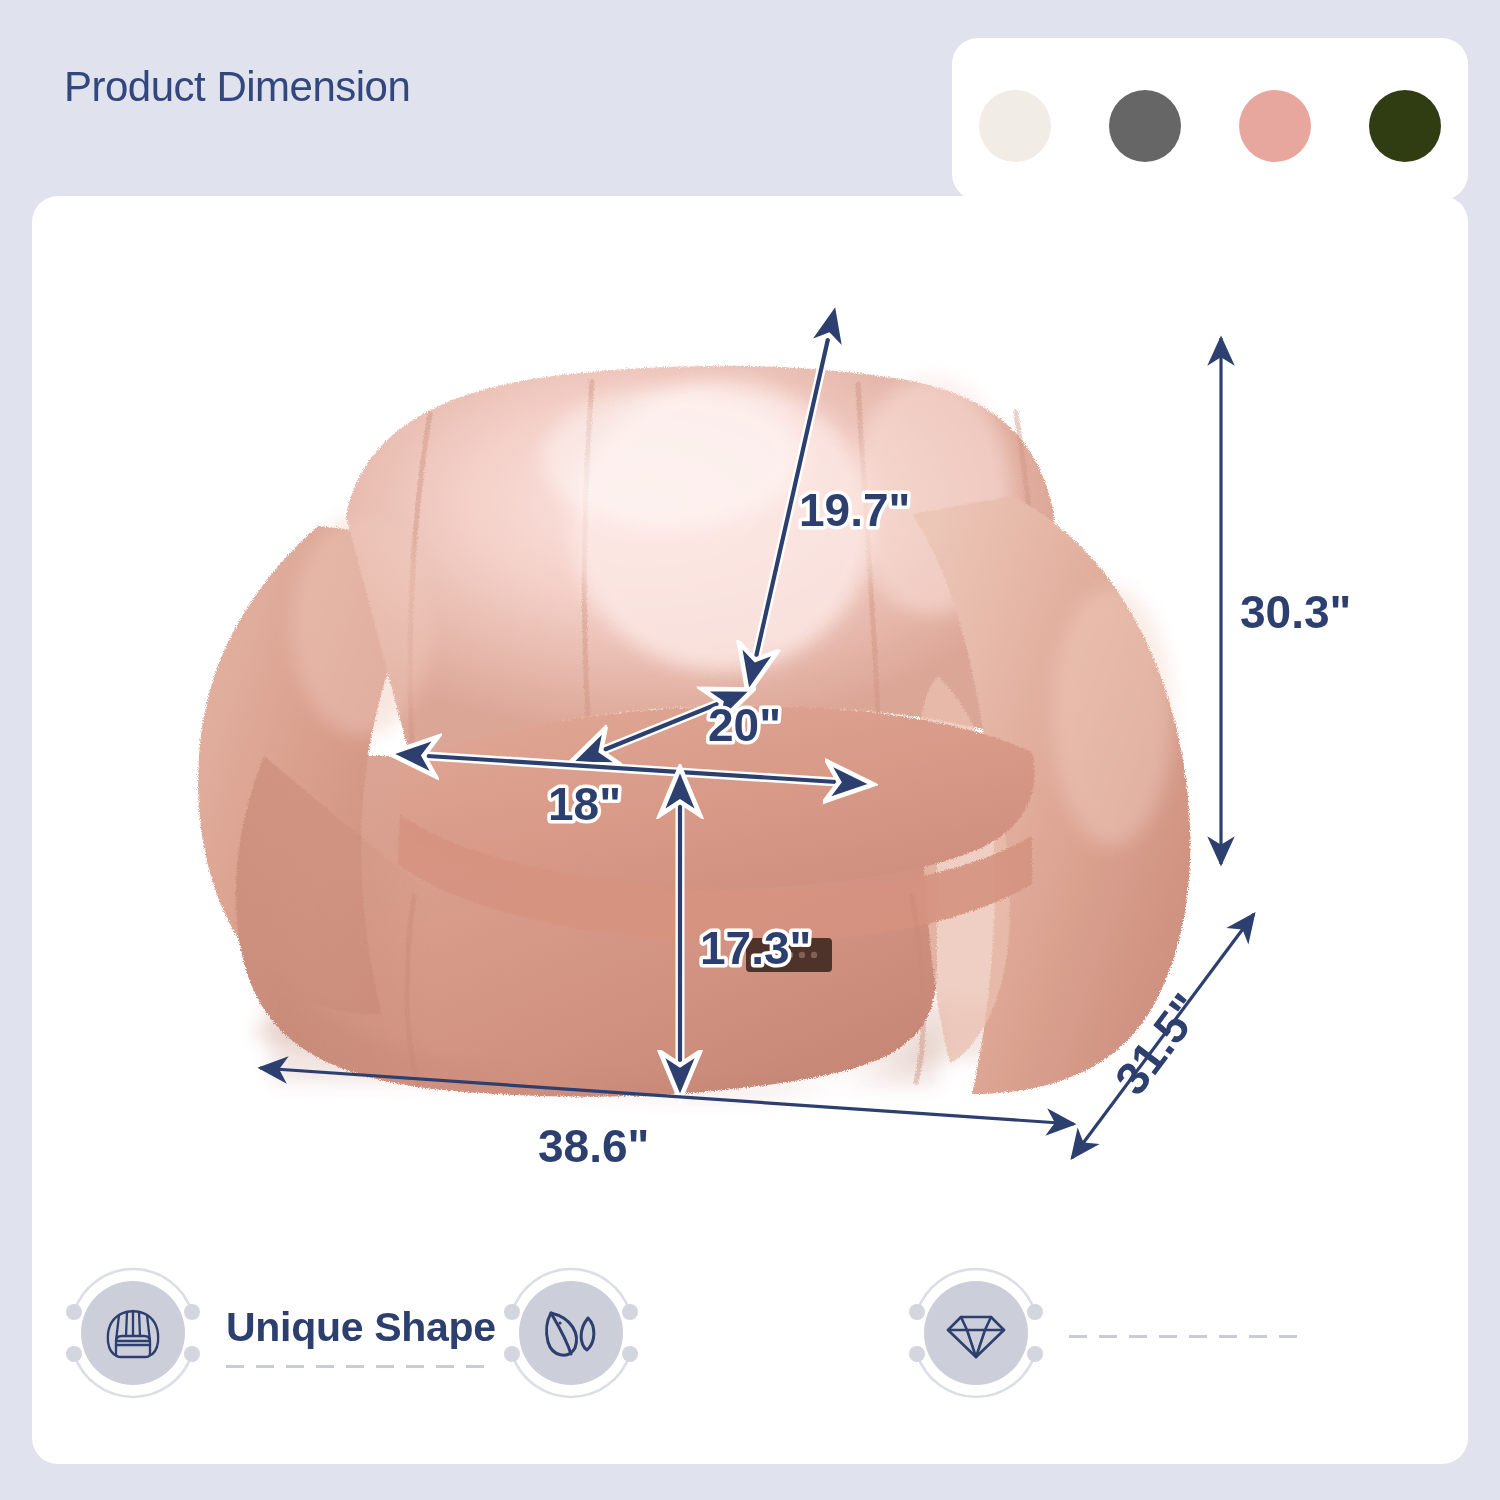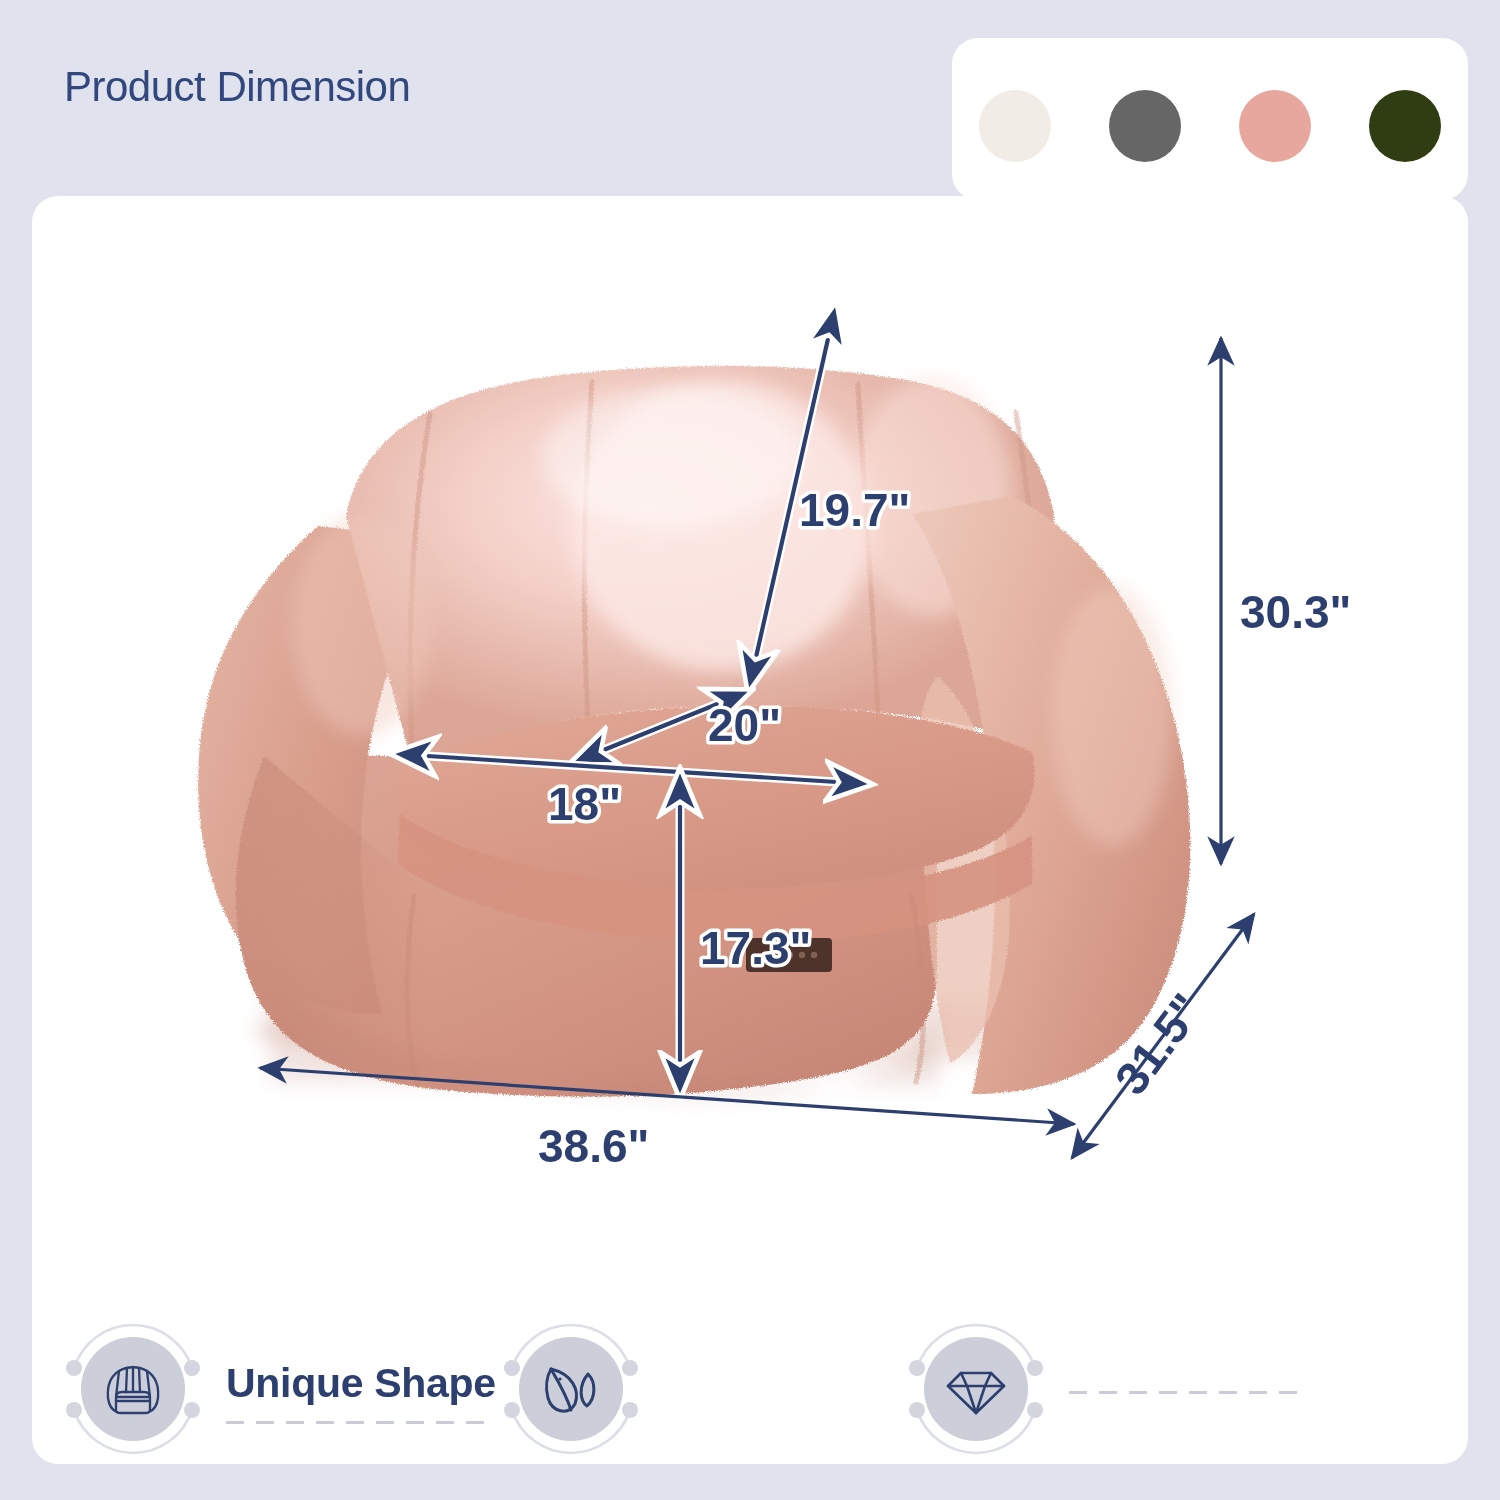--- a/index.html
+++ b/index.html
@@ -98,25 +98,25 @@
     stroke-linejoin: round;
   }
   .dim-label.plain {
     stroke-width: 0;
   }
 
   
   #features {
     position: absolute;
     left: 0;
-    top: 1091px;
+    top: 1012px;
     width: 1301px;
     height: 200px;
     display: flex;
-    align-items: center;
+    align-items: flex-end;
     padding: 0 26px;
   }
   .feature {
     flex: 1 1 0;
     display: flex;
     align-items: center;
     gap: 18px;
     padding-top: 4px;
   }
   .feature-icon-wrap {

